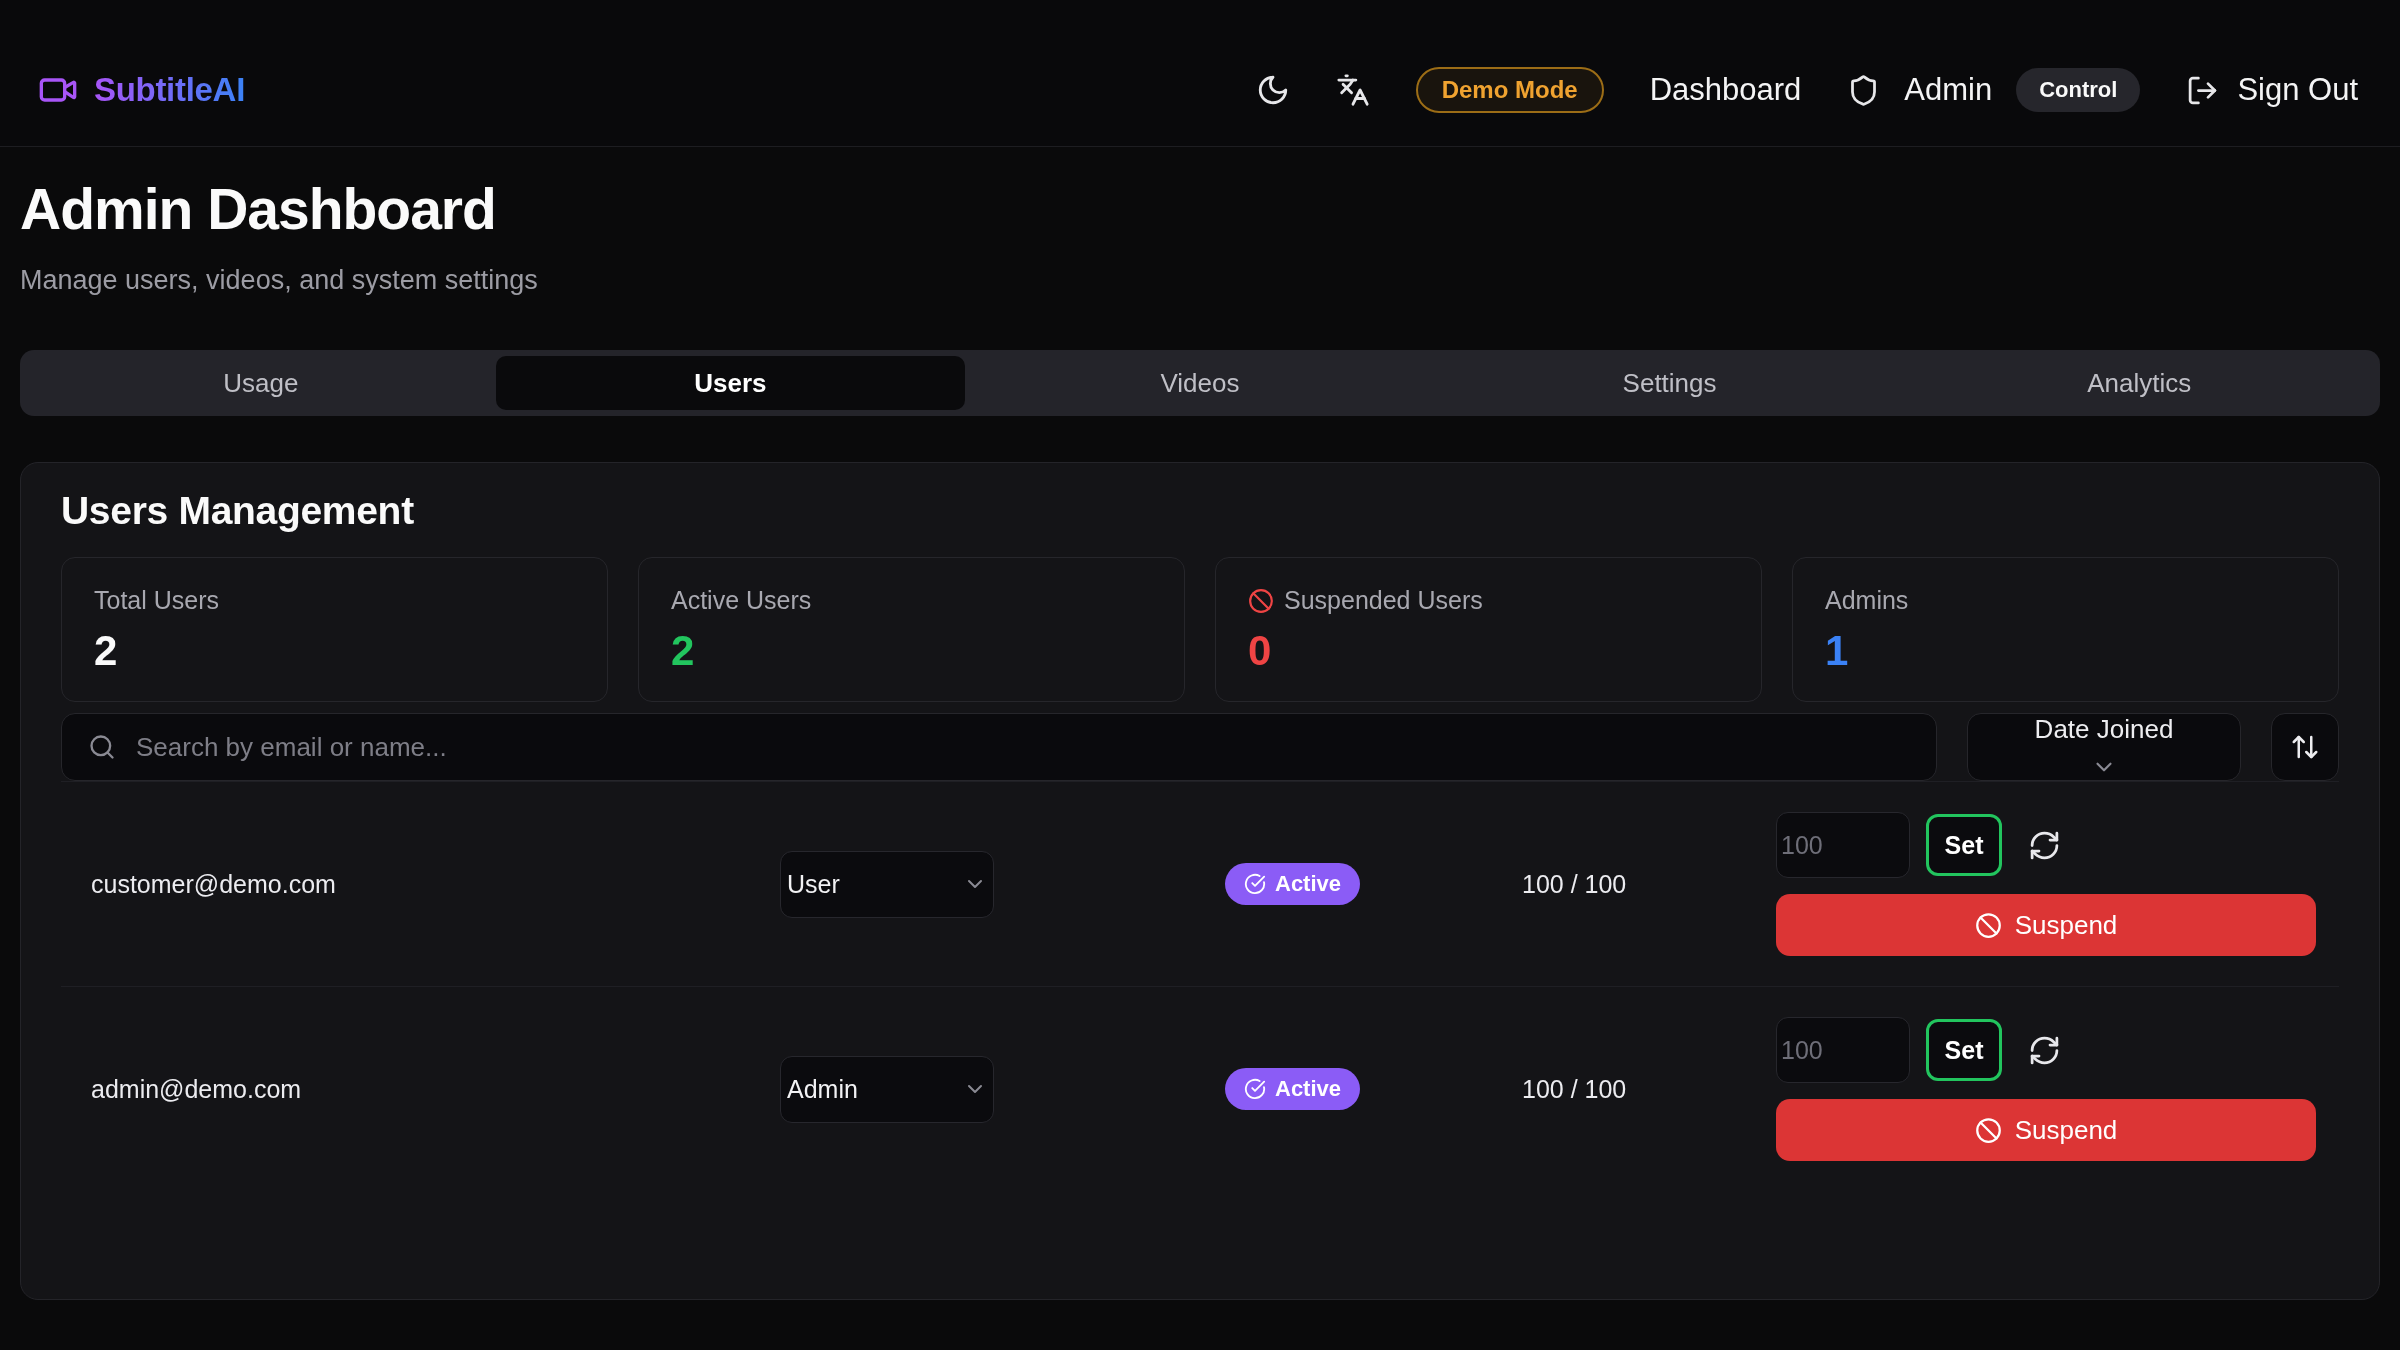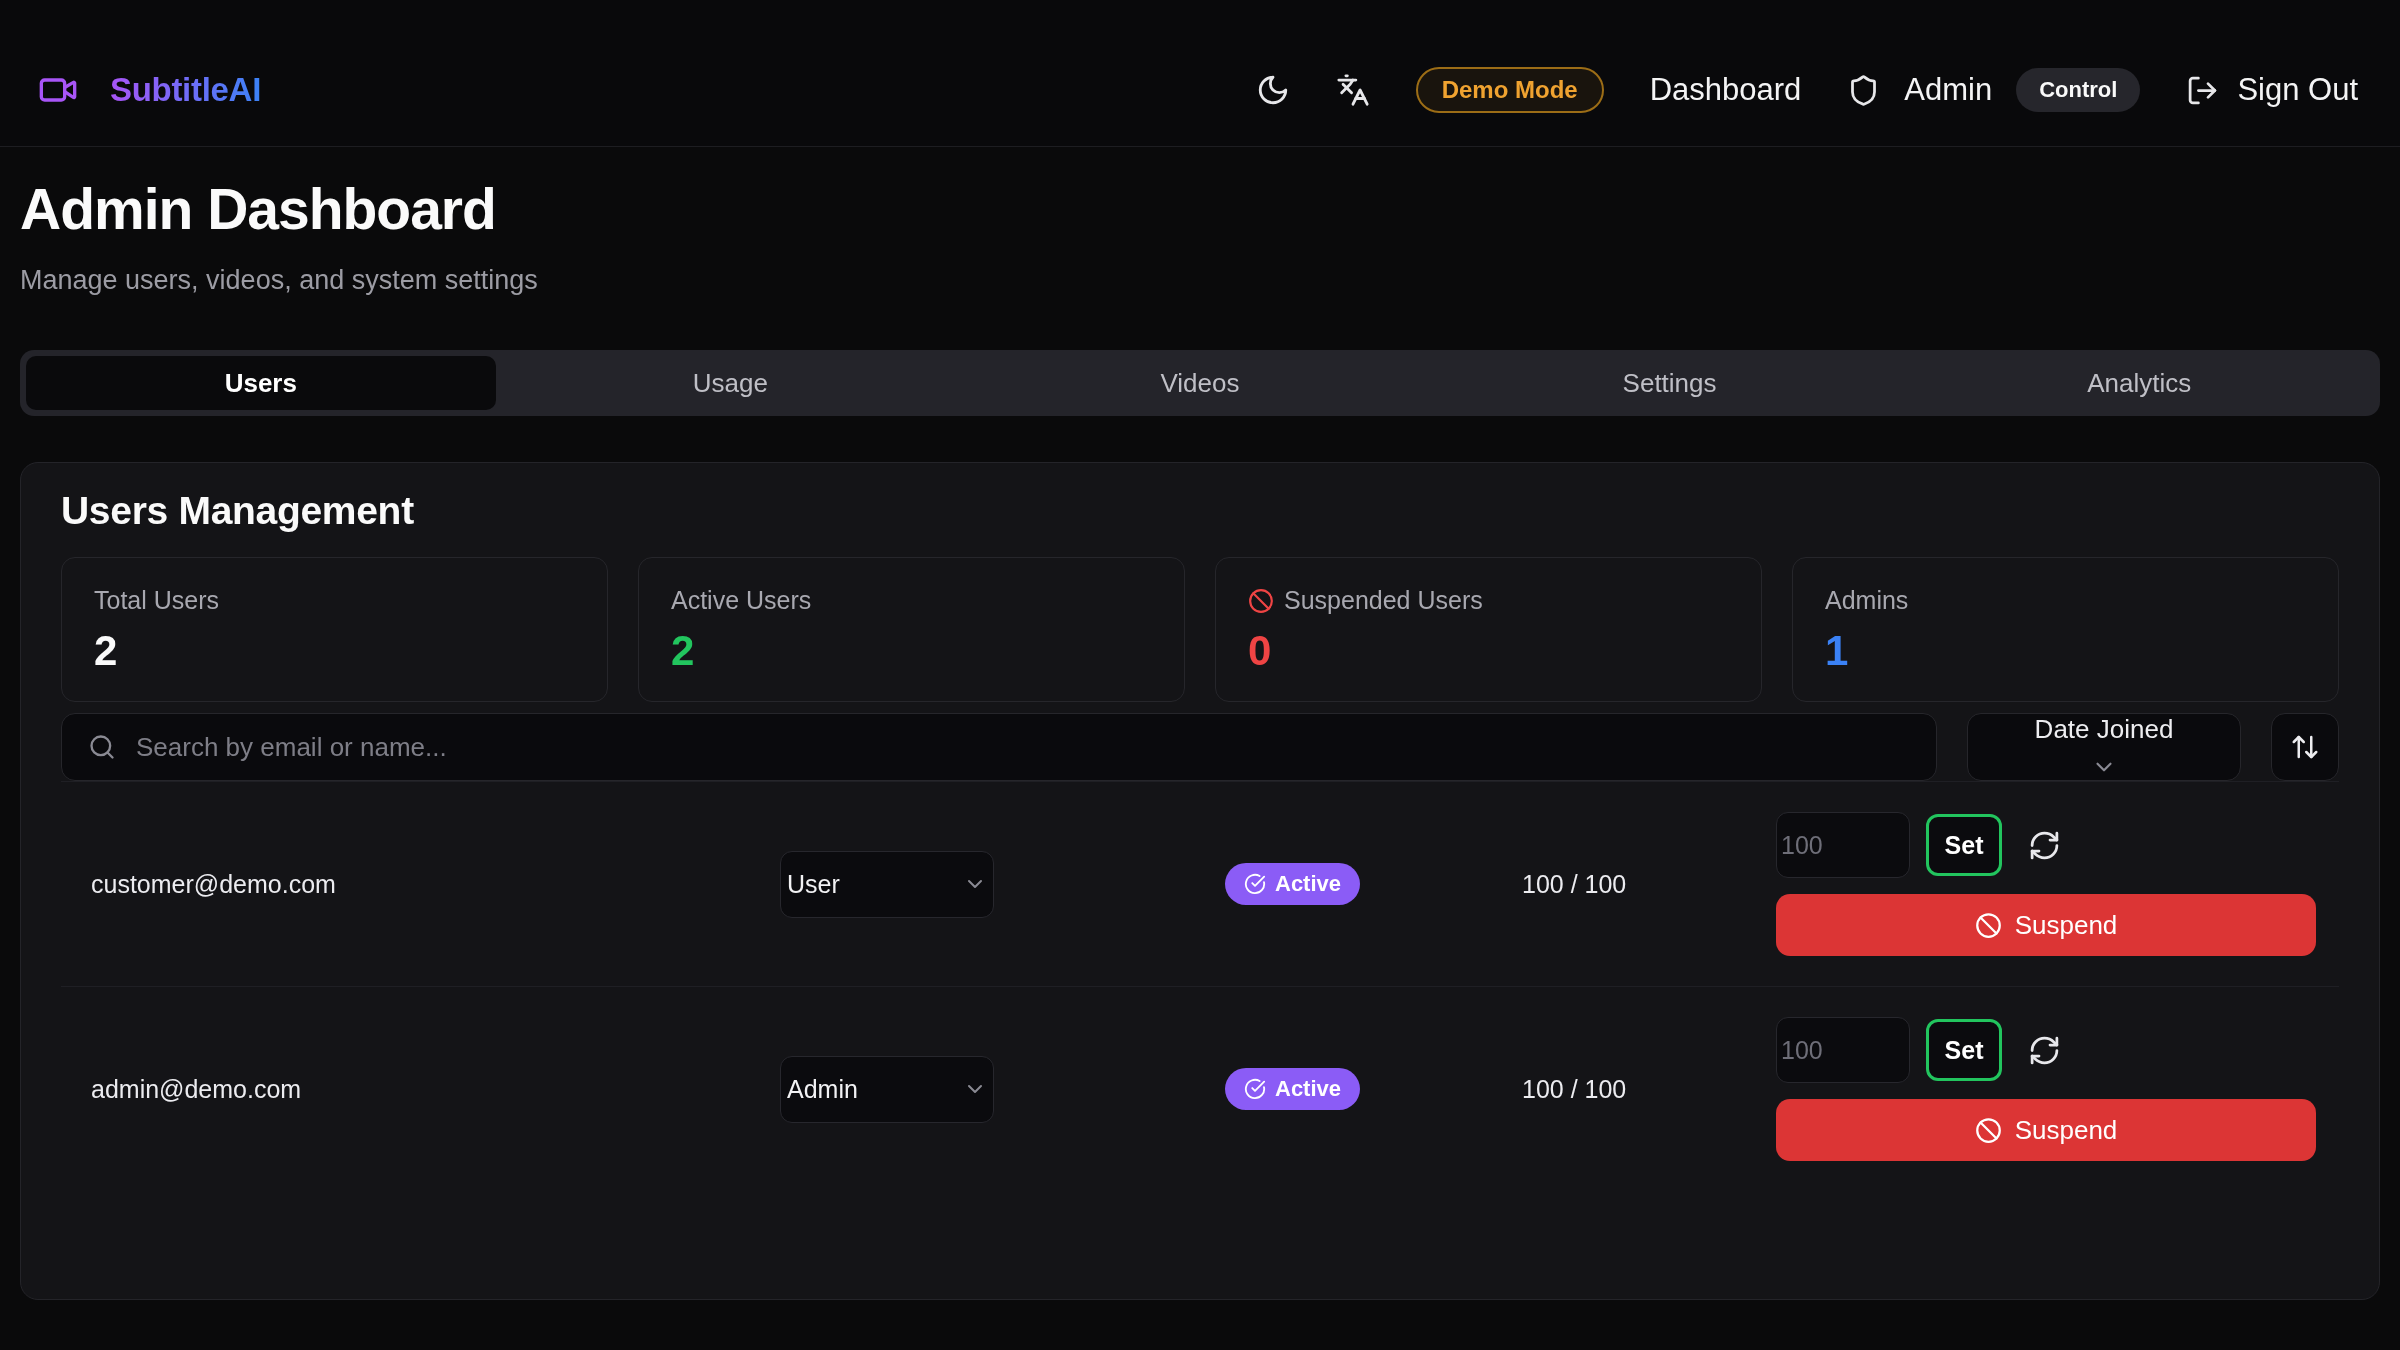--- a/index.html
+++ b/index.html
@@ -10,21 +10,21 @@
     color:#fafafa;
   }
   svg { display:block; }
 
   
   .topnav {
     height:147px; border-bottom:1px solid #1d1d21; background:#09090b;
     display:flex; align-items:center; justify-content:space-between;
     padding:34px 42px 0 38px;
   }
-  .brand { display:flex; align-items:center; gap:32px; cursor:pointer;text-align:right; }
+  .brand { display:flex; align-items:center; gap:16px; cursor:pointer;text-align:right; }
   .brand-name {
     font-size:33px; font-weight:700; letter-spacing:-.3px;
     background:linear-gradient(90deg,#a855f7 0%,#3b82f6 100%);
     -webkit-background-clip:text; background-clip:text; color:transparent;
   }
   .nav-right { display:flex; align-items:center; gap:46px; }
   .icon-btn { background:none; border:none; color:#e7e7ea; cursor:pointer; padding:0; }
   .demo-badge {
     border:2px solid #9c6d16; color:#f0a330; background:rgba(240,163,48,.07);
     border-radius:999px; padding:7px 24px; font-size:24px; font-weight:700;
@@ -173,26 +173,26 @@
       <span class="nav-link">Sign Out</span>
     </div>
   </div>
 </header>
 
 <div class="main">
   <h1 class="page-title">Admin Dashboard</h1>
   <p class="page-subtitle">Manage users, videos, and system settings</p>
 
   <div class="tabs" id="tabs-mount">
+  <div class="tab">
+    <span>Usage</span>
+  </div>
+
   <div class="tab active">
     <span>Users</span>
-  </div>
-
-  <div class="tab">
-    <span>Usage</span>
   </div>
 
   <div class="tab">
     <span>Videos</span>
   </div>
 
   <div class="tab">
     <span>Settings</span>
   </div>
 

